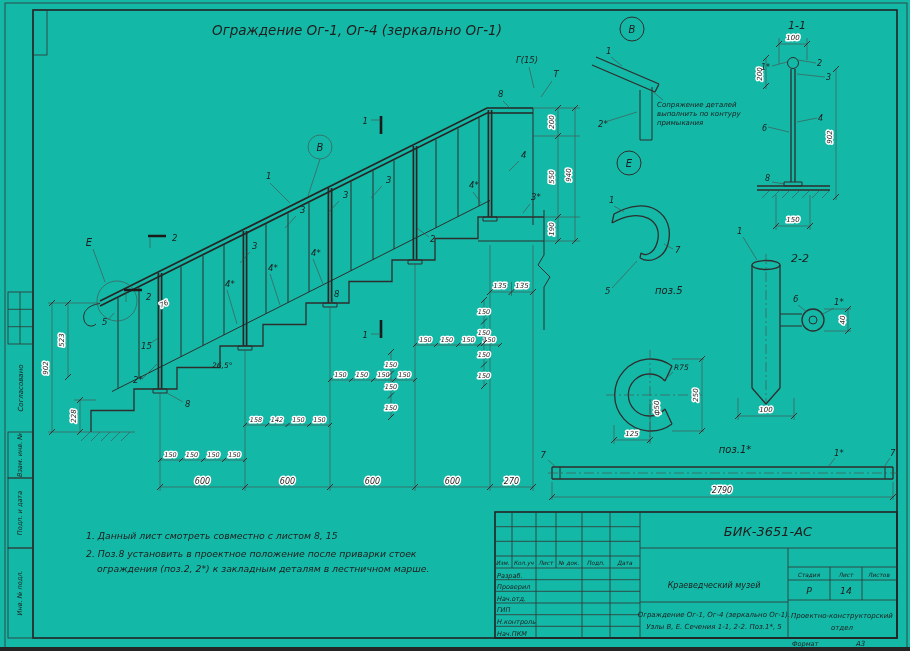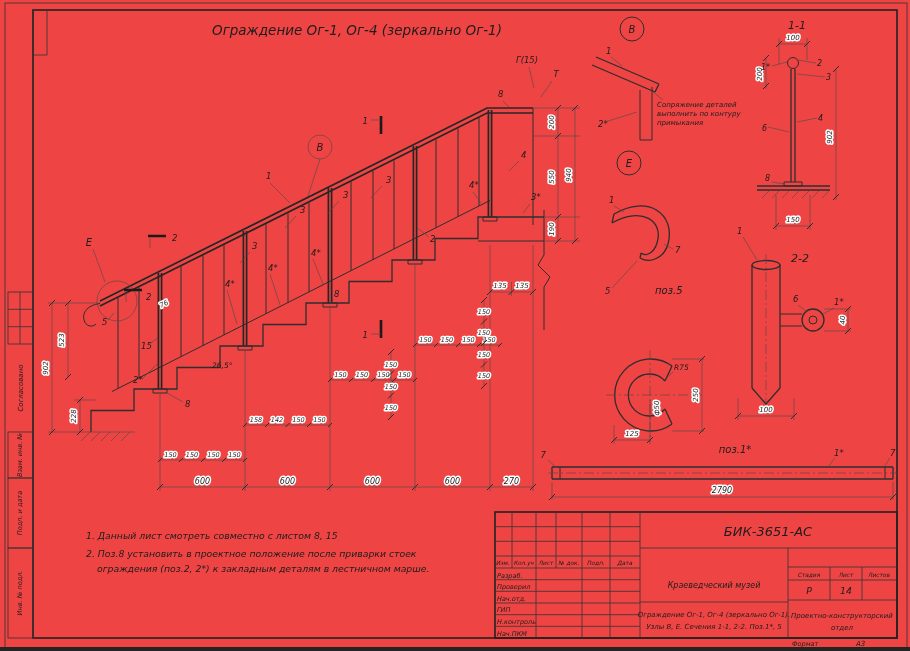--- a/index.html
+++ b/index.html
@@ -1,16 +1,16 @@
 <!DOCTYPE html>
 <html><head>
 <meta charset="utf-8">
 <style>
   html,body{margin:0;padding:0;background:#fff;}
-  #sheet{position:relative;width:910px;height:651px;background:#ef4444;overflow:hidden;}
+  #sheet{position:relative;width:910px;height:651px;background:#14b8a6;overflow:hidden;}
   svg{position:absolute;left:0;top:0;}
   svg text{font-family:"DejaVu Sans",sans-serif;font-style:italic;fill:#1d1d1d;}
   .ln{stroke:#2e2e2e;stroke-width:1.3;fill:none;}
   .thk{stroke:#262626;stroke-width:1.7;fill:none;}
   .md{stroke:#2e2e2e;stroke-width:1;fill:none;}
   .thin{stroke:#4a4a4a;stroke-width:0.6;fill:none;}
   .cut{stroke:#1a1a1a;stroke-width:2.6;fill:none;}
   .cl{stroke:#4a4a4a;stroke-width:0.6;fill:none;stroke-dasharray:10 3 2 3;}
   .frm{stroke:#222;stroke-width:1.6;fill:none;}
   .frm2{stroke:#333;stroke-width:0.8;fill:none;}

